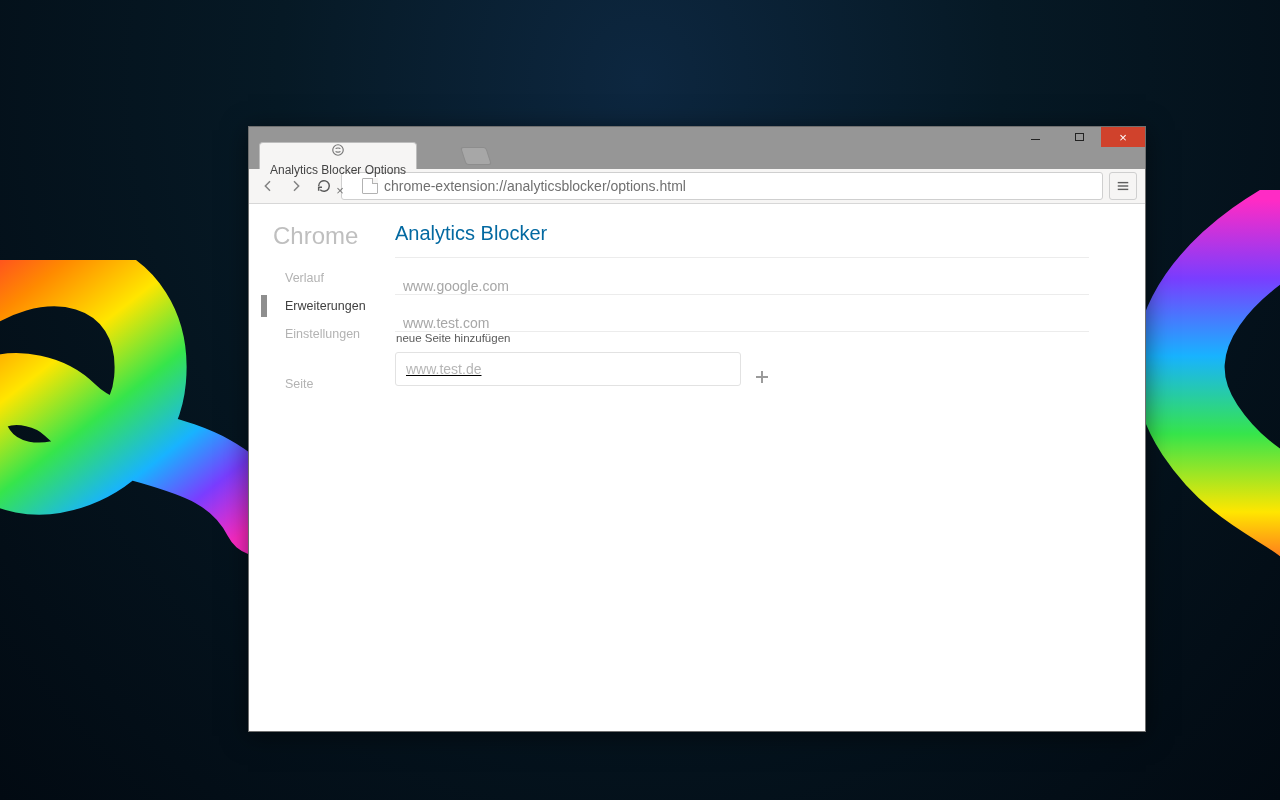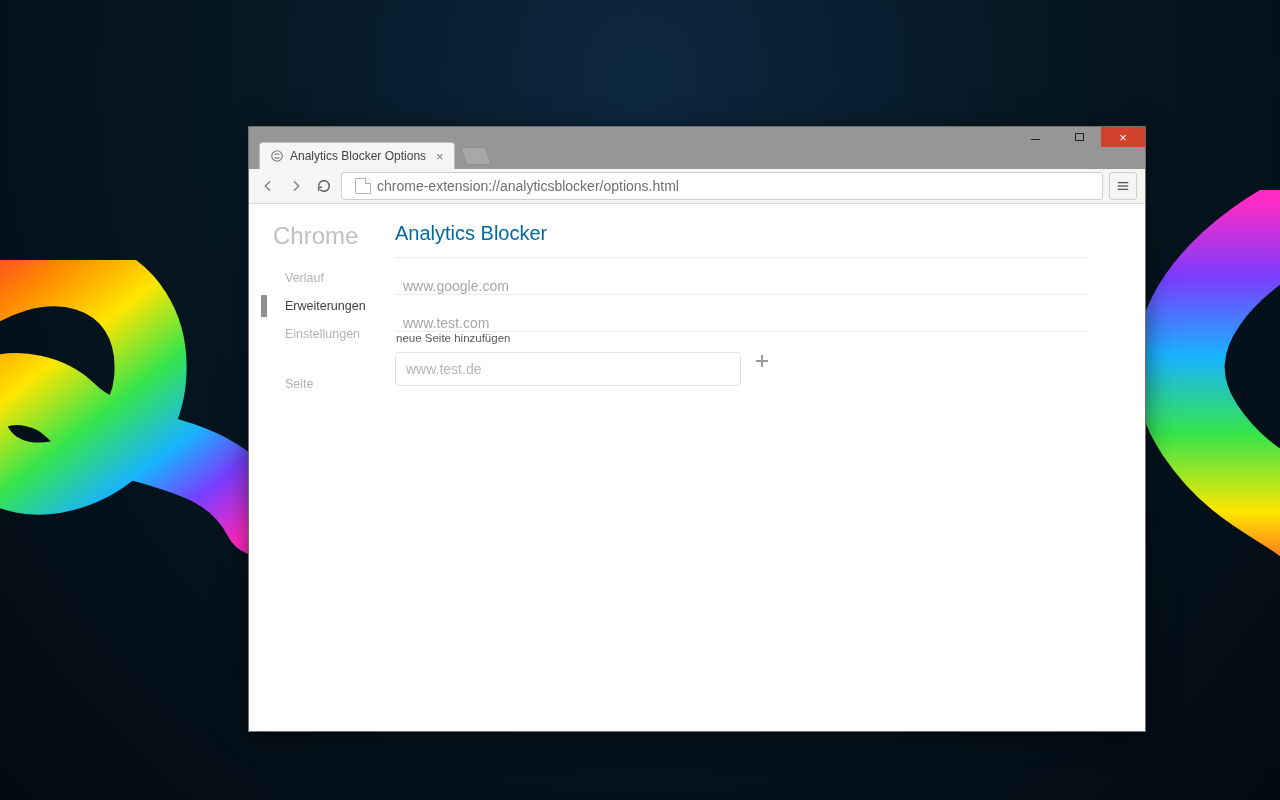--- a/index.html
+++ b/index.html
@@ -27,39 +27,39 @@
   .win-btn.minimize, .win-btn.maximize{background:#969696;}
   .win-btn.close{background:#d0422c;color:#fff;}
   .win-btn.minimize span{width:9px;height:1px;background:#222;display:block;margin-top:5px;}
   .win-btn.maximize span{width:9px;height:8px;border:1px solid #222;display:block;box-sizing:border-box;}
   .win-btn.close span{font-size:13px;line-height:1;font-weight:300;}
 
   .tab{
     position:absolute;left:10px;bottom:0;height:26px;background:#f6f5f4;
     border-top-left-radius:4px;border-top-right-radius:4px;
     display:flex;align-items:center;padding:0 10px;gap:6px;
-    font-size:12px;color:#444;border:1px solid #bdbdbd;border-bottom:none;
+    font-size:12px;color:#444;border:1px solid #bdbdbd;border-bottom:none;flex-direction:column;
   }
   .tab:before,.tab:after{content:"";position:absolute;bottom:0;width:12px;height:12px;}
   .favicon{width:14px;height:14px;display:flex;align-items:center;justify-content:center;color:#666;}
   .tab-close{font-size:13px;color:#777;margin-left:4px;}
   .newtab{
     position:absolute;bottom:4px;width:24px;height:16px;
     background:#a7a7a7;border:1px solid #8d8d8d;border-radius:3px;transform:skewX(18deg);
   }
 
   .toolbar{
     height:34px;background:#f6f5f4;border-bottom:1px solid #d7d7d7;display:flex;align-items:center;
     padding:0 8px;gap:6px;
   }
   .nav-btn{width:22px;height:22px;display:flex;align-items:center;justify-content:center;color:#828282;cursor:default;}
   .nav-btn svg{width:16px;height:16px;}
   .omnibox{
     flex:1;height:26px;background:#fff;border:1px solid #cfcfcf;border-radius:3px;
-    display:flex;align-items:center;gap:6px;padding:0 13px;color:#707070;font-size:14px;
+    display:flex;align-items:center;gap:6px;padding:0 20px;color:#707070;font-size:14px;
   }
   .page-icon{width:14px;height:14px;border:1px solid #b2b2b2;border-radius:1px;position:relative;}
   .page-icon:after{content:"";position:absolute;top:-1px;right:-1px;width:5px;height:5px;background:#f6f5f4;border-left:1px solid #b2b2b2;border-bottom:1px solid #b2b2b2;}
   .menu-btn{width:26px;height:26px;display:flex;align-items:center;justify-content:center;border:1px solid #cfcfcf;border-radius:3px;background:#f6f5f4;color:#5d5d5d;}
   .menu-btn svg{width:14px;height:14px;}
 
   .content{flex:1;display:flex;background:#fff;}
   .sidebar{width:146px;padding:18px 0 0 0;}
   .sidebar-title{color:#bfbfbf;font-size:24px;font-weight:400;padding:0 0 14px 24px;}
   .sidebar-item{font-size:12.5px;color:#b3b3b3;padding:7px 0 7px 24px;position:relative;cursor:default;margin-left:12px;}
@@ -72,21 +72,21 @@
   .list{border-top:1px solid #ececec;}
   .row{display:flex;align-items:flex-end;height:36px;border-bottom:1px solid #ececec;padding:0 0 0 8px;font-size:14px;color:#a7a7a7;}
   .row.active{color:#424242;}
   .row .label{flex:1;}
   .row .actions{display:flex;gap:22px;padding-right:150px;visibility:hidden;}
   .row.active .actions{visibility:visible;}
   .icon{width:16px;height:16px;color:#8c8c8c;cursor:pointer;}
   .icon svg{width:16px;height:16px;display:block;}
   .add-section{}
   .add-label{font-size:11.5px;color:#5a5a5a;margin-bottom:8px;padding-left:1px;}
-  .add-row{display:flex;align-items:flex-start;gap:12px;}
+  .add-row{display:flex;align-items:flex-end;gap:12px;text-decoration:underline;}
   .add-input{width:346px;height:34px;border:1px solid #e2e2e2;border-radius:3px;padding:0 10px;font-size:14px;color:#333;outline:none;box-sizing:border-box;}
   .add-input::placeholder{color:#b6b6b6;}
   .add-btn{width:18px;height:18px;color:#9a9a9a;cursor:pointer;}
   .add-btn svg{width:18px;height:18px;display:block;}
 </style>
 </head>
 <body>
 
 <div class="desktop">
 

